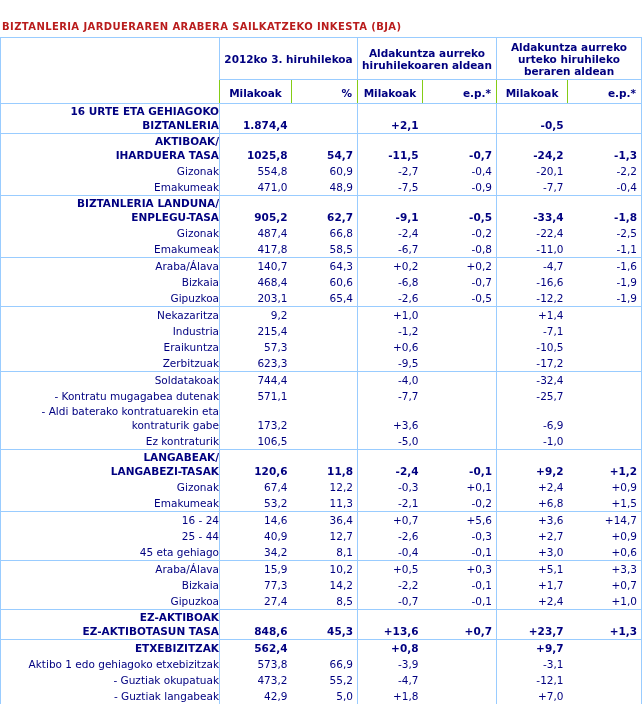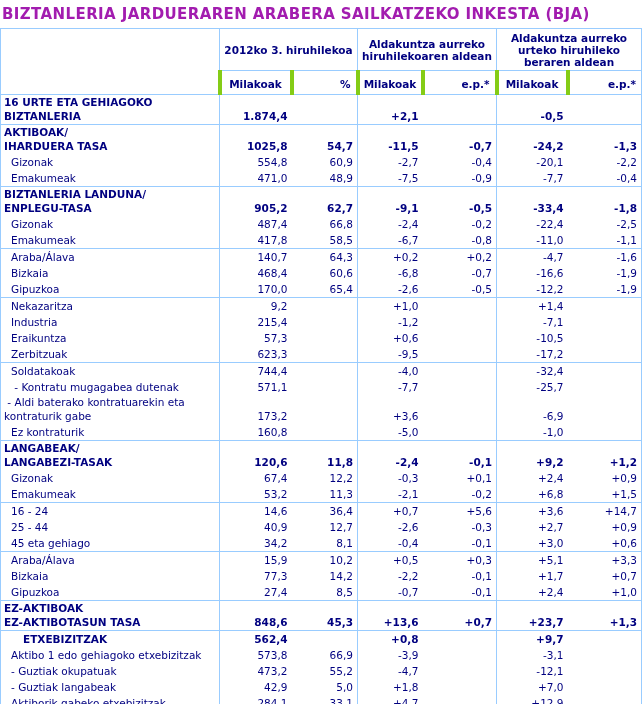--- a/index.html
+++ b/index.html
@@ -7,26 +7,27 @@
     padding: 0;
     background: #ffffff;
     width: 642px;
     font-family: "DejaVu Sans", "Liberation Sans", sans-serif;
   }
   .page {
     width: 642px;
     color: #000080;
   }
   .title {
-    font-size: 15px;
+    font-size: 10px;
     font-weight: bold;
     letter-spacing: 0.4px;
     padding: 5px 2px 5px 2px;
-    color: #a21caf;
+    color: #b91c1c;
     white-space: nowrap;
+    margin-top: 16px;
   }
   table {
     width: 641px;
     border-collapse: collapse;
     table-layout: fixed;
     border: 1px solid #99ccff;
   }
   col.c-label { width: 219px; }
   col.c1 { width: 72px; }
   col.c2 { width: 66px; }
@@ -51,34 +52,34 @@
     height: 37px;
     line-height: 12px;
     border-left: 1px solid #99ccff;
     border-bottom: 1px solid #99ccff;
     padding: 2px 4px;
   }
   tr.sub-row th {
     font-weight: bold;
     height: 20px;
     line-height: 13px;
-    border-left: 4px solid #84cc16;
+    border-left: 1px solid #84cc16;
     border-bottom: 1px solid #99ccff;
     padding-bottom: 3px;
   }
   th.h-center { text-align: center; }
   th.h-right  { text-align: right; padding-right: 5px; }
   
   tbody td {
     height: 15px;
     line-height: 14px;
     padding-bottom: 1px;
   }
   td.label {
-    text-align: left;
+    text-align: right;
     white-space: pre-wrap;
     padding-left: 3px;
   }
   td.label.ind1 { padding-left: 10px; }
   td.label.ind2 { padding-left: 22px; }
   td.num {
     text-align: right;
     white-space: nowrap;
     padding-right: 4px;
   }
@@ -199,21 +200,21 @@
           <td class="label ind1">Bizkaia</td>
           <td class="num gb">468,4</td>
           <td class="num">60,6</td>
           <td class="num gb">-6,8</td>
           <td class="num">-0,7</td>
           <td class="num gb">-16,6</td>
           <td class="num">-1,9</td>
         </tr>
         <tr>
           <td class="label ind1">Gipuzkoa</td>
-          <td class="num gb">170,0</td>
+          <td class="num gb">203,1</td>
           <td class="num">65,4</td>
           <td class="num gb">-2,6</td>
           <td class="num">-0,5</td>
           <td class="num gb">-12,2</td>
           <td class="num">-1,9</td>
         </tr>
         <tr class="sect">
           <td class="label ind1">Nekazaritza</td>
           <td class="num gb">9,2</td>
           <td class="num"></td>
@@ -272,21 +273,21 @@
 kontraturik gabe</td>
           <td class="num gb">173,2</td>
           <td class="num"></td>
           <td class="num gb">+3,6</td>
           <td class="num"></td>
           <td class="num gb">-6,9</td>
           <td class="num"></td>
         </tr>
         <tr>
           <td class="label ind1">Ez kontraturik</td>
-          <td class="num gb">160,8</td>
+          <td class="num gb">106,5</td>
           <td class="num"></td>
           <td class="num gb">-5,0</td>
           <td class="num"></td>
           <td class="num gb">-1,0</td>
           <td class="num"></td>
         </tr>
         <tr class="sect bold">
           <td class="label ind0">LANGABEAK/
 LANGABEZI-TASAK</td>
           <td class="num gb">120,6</td>

